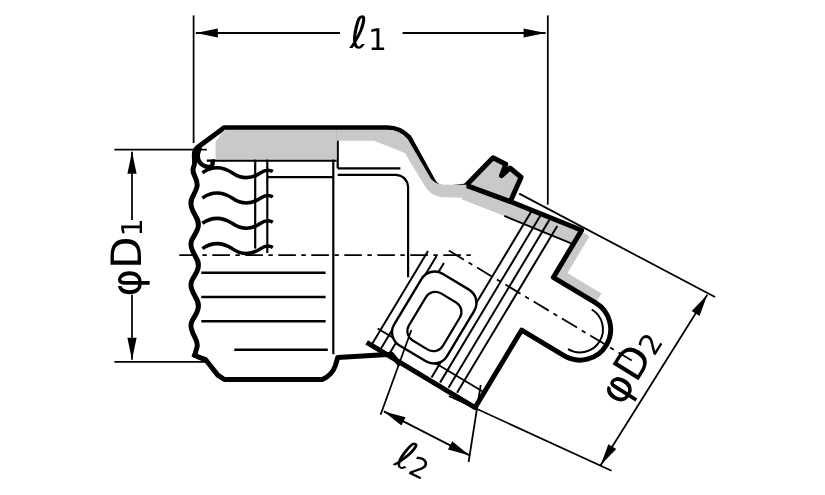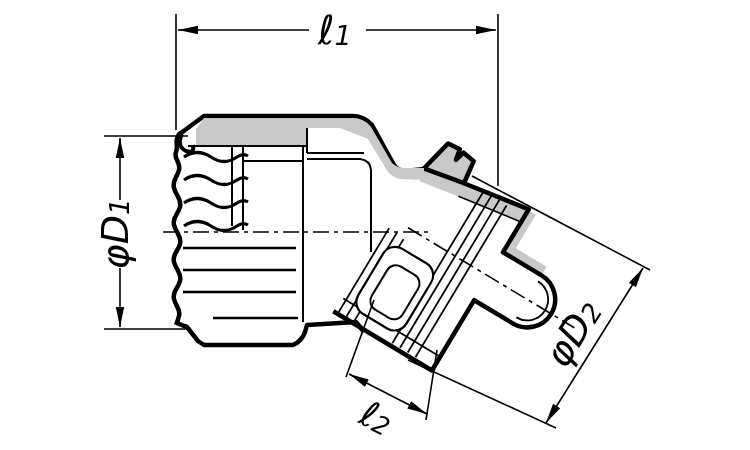--- a/index.html
+++ b/index.html
@@ -1,19 +1,18 @@
 <!DOCTYPE html>
 <html><head>
 <meta charset="utf-8">
 <style>
   html,body{margin:0;padding:0;background:#fff;}
   .stage{
     position:relative;width:750px;height:450px;background:#fff;overflow:hidden;
     font-family:"DejaVu Sans", sans-serif;
-    font-style:italic;
   }
   svg text{fill:#000;stroke:none;}
 </style>
 </head>
 <body>
 
 <div class="stage">
 <svg width="750" height="450" viewBox="0 0 750 450">
   <defs>
     <marker id="arr" markerUnits="userSpaceOnUse" markerWidth="24" markerHeight="12" refX="21" refY="6" orient="auto-start-reverse">

